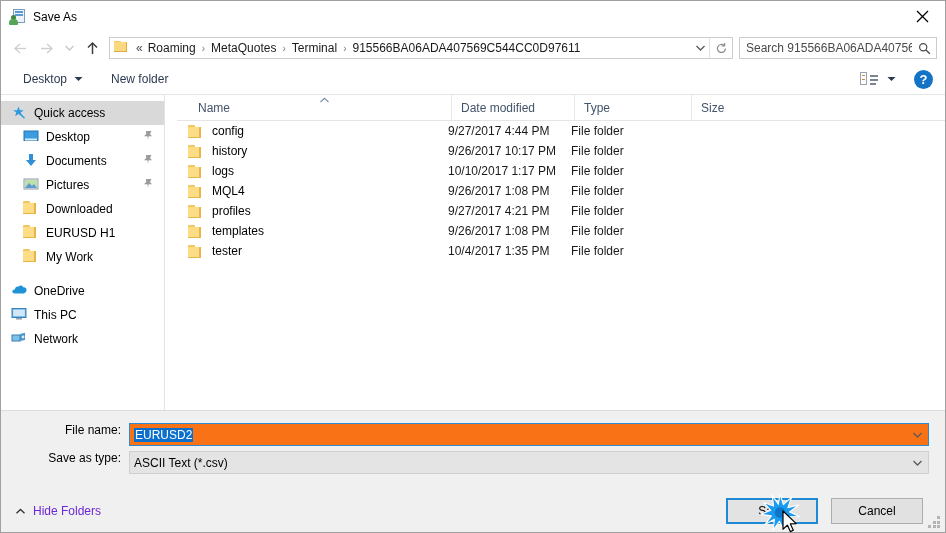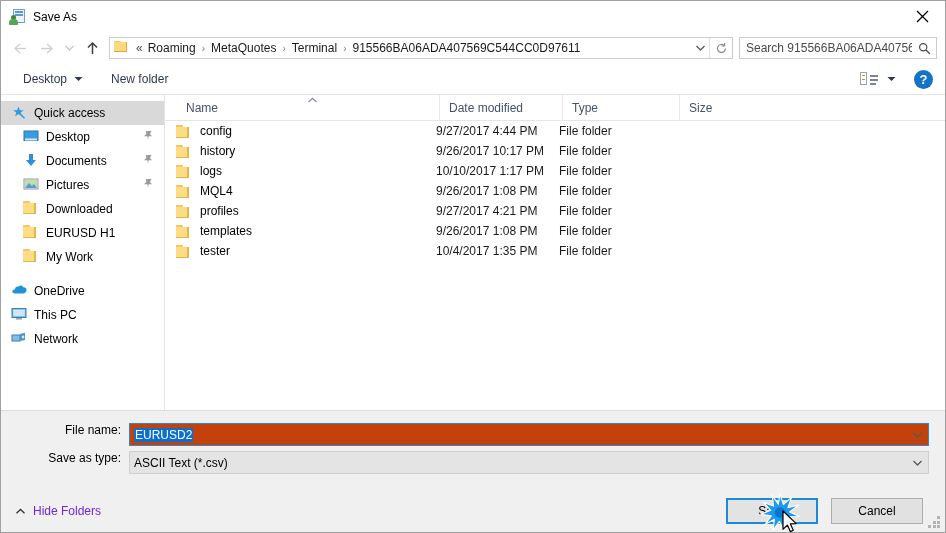--- a/index.html
+++ b/index.html
@@ -286,20 +286,21 @@
     justify-content: center;
     line-height: 1;
   }
 
   
   .content {
     flex: 1 1 auto;
     display: flex;
     min-height: 0;
     background: #ffffff;
+    gap: 12px;
   }
   .sidebar {
     width: 163px;
     min-width: 163px;
     background: #ffffff;
     border-right: 1px solid #e3e3e3;
     padding-top: 6px;
     position: relative;
     overflow: hidden;
   }
@@ -464,21 +465,21 @@
     flex: 1 1 auto;
     margin-right: 16px;
     height: 23px;
     box-sizing: border-box;
     display: flex;
     align-items: center;
     position: relative;
   }
   .combo-name {
     border: 1px solid #2a8ad4;
-    background: #c2410c;
+    background: #f97316;
   }
   .combo-type {
     border: 1px solid #cfcfcf;
     background: #e4e4e4;
   }
   .combo-value {
     padding-left: 4px;
     font-size: 12px;
     flex: 1 1 auto;
     white-space: nowrap;

